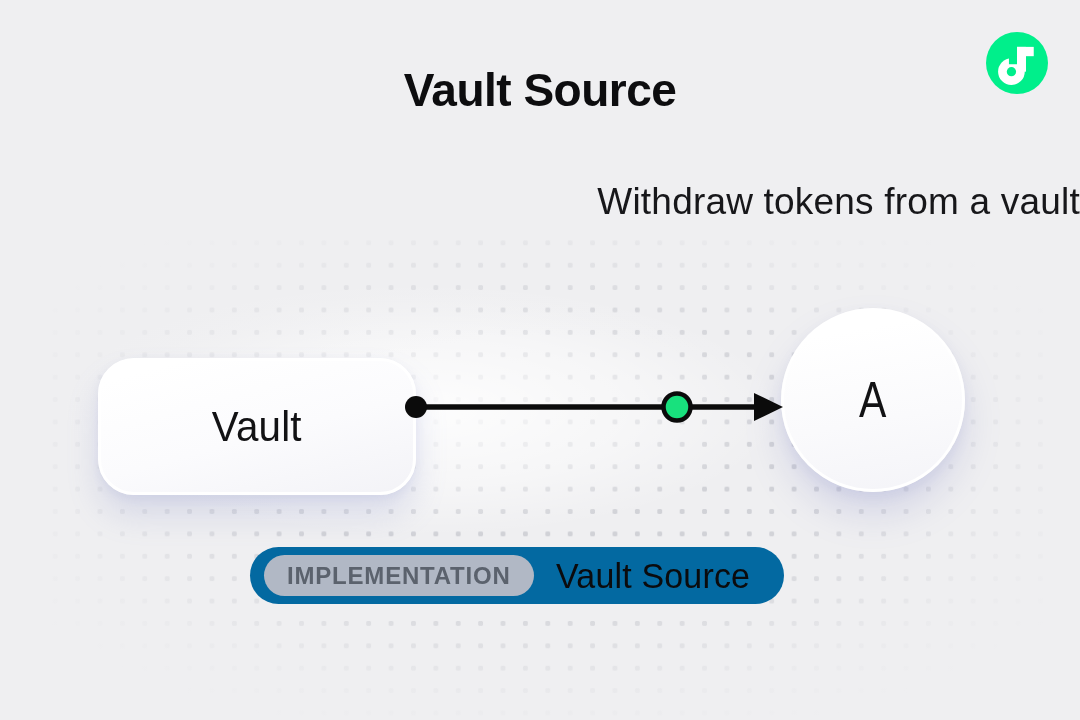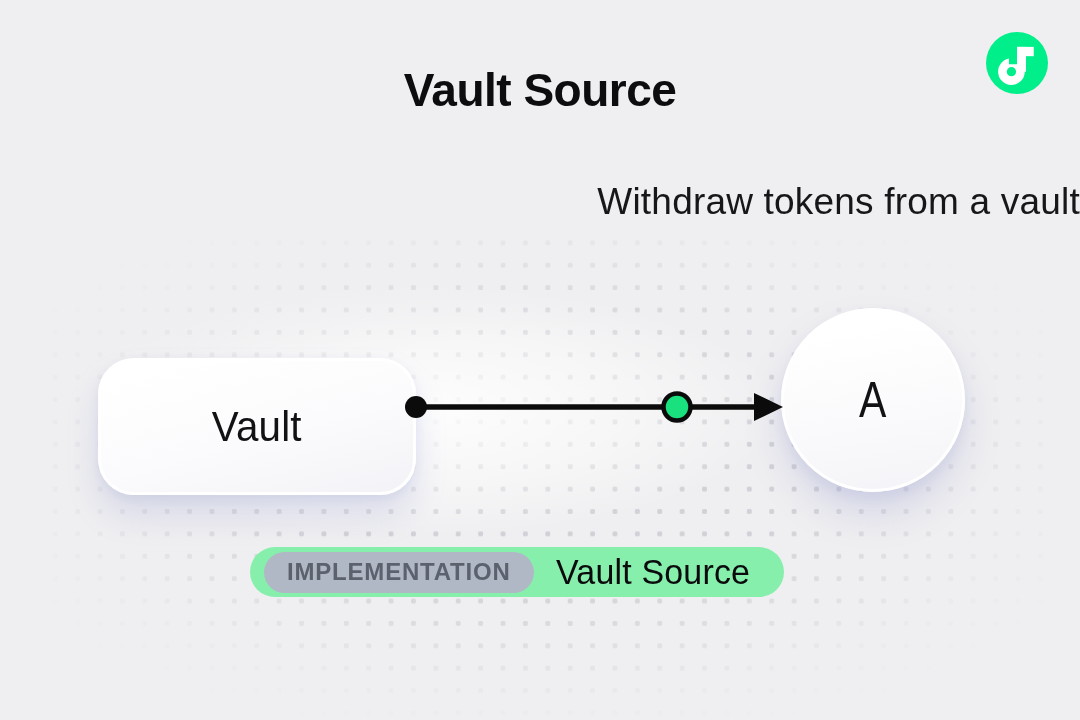--- a/index.html
+++ b/index.html
@@ -93,22 +93,22 @@
     display: flex; align-items: center; justify-content: center;
     z-index: 4;
   }
   .account-node .node-label {
     font-size: 50px; color: #121214; font-weight: 500;
     transform: scaleX(0.82);
   }
 
   .impl-badge {
     position: absolute; left: 250px; top: 547px;
-    height: 50px; border-radius: 29px;
-    background: #86efac;
+    height: 57px; border-radius: 29px;
+    background: #0369a1;
     display: inline-flex; align-items: center;
     padding: 0 28px 0 14px;
     z-index: 4;
   }
   .impl-tag {
     background: #b1b8c5;
     color: #5b626d;
     height: 41px; border-radius: 21px;
     display: inline-flex; align-items: center;
     padding: 0 23px;

